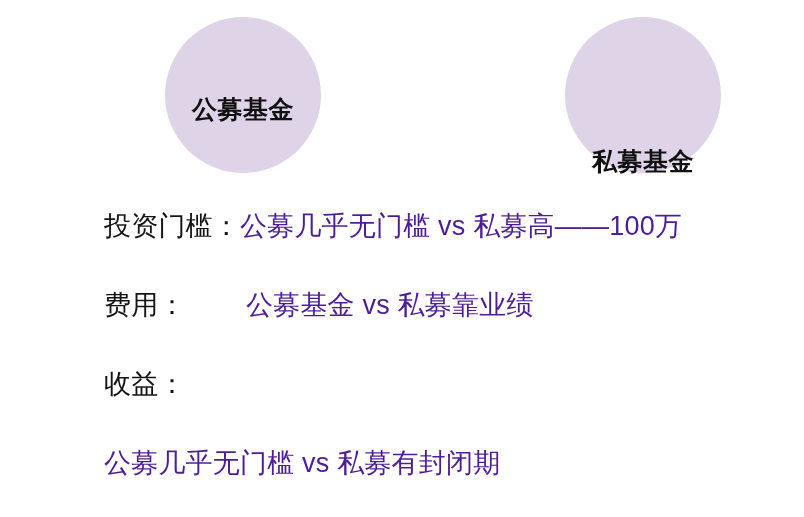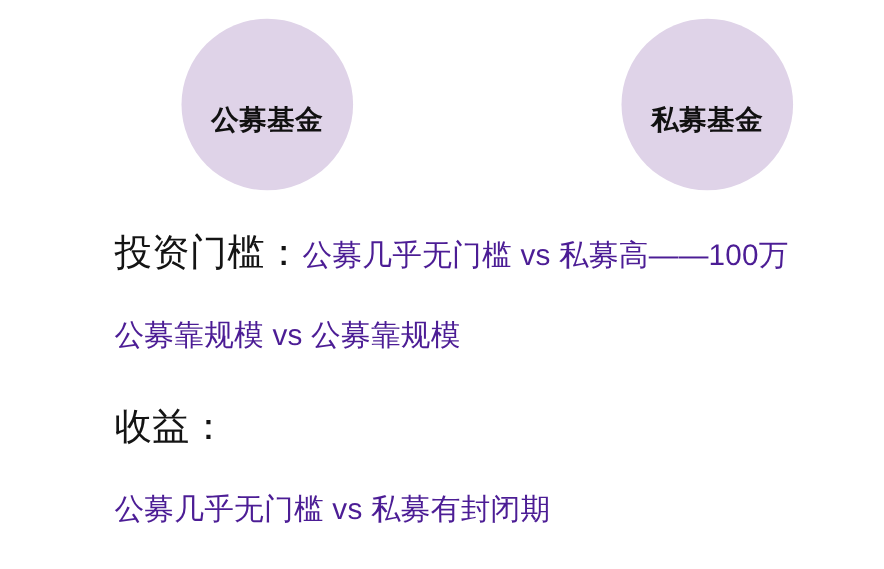--- a/index.html
+++ b/index.html
@@ -28,21 +28,21 @@
     position: absolute;
     width: 156px;
     height: 156px;
     border-radius: 50%;
     background: #dfd3e8;
     display: flex;
     align-items: center;
     justify-content: center;
   }
   #circle-public  { left: 165px; top: 17px; }
-  #circle-private { left: 565px; top: 17px; }
+  #circle-private { left: 565px; top: 17px; align-items: flex-end; }
 
   .circle-label {
     font-size: 25px;
     font-weight: 700;
     color: #111111;
     letter-spacing: 0.5px;
     line-height: 1;
     white-space: nowrap;
     transform: translateY(1px);
     margin-top: 26px;
@@ -57,21 +57,21 @@
   }
   .row {
     display: flex;
     align-items: baseline;
     height: 79px;
     white-space: nowrap;
   }
   .row-label {
     flex: 0 0 auto;
     min-width: 142px;
-    font-size: 34px;
+    font-size: 27px;
     color: #141414;
     letter-spacing: 0.2px;
     line-height: 1;
   }
   .row-value {
     flex: 0 0 auto;
     font-size: 27px;
     color: #4c1d95;
     letter-spacing: 0.2px;
     line-height: 1;
@@ -93,21 +93,22 @@
   </div>
 
   <div id="rows">
 
     <div class="row row--tight">
       <span class="row-label">投资门槛：</span>
       <span class="row-value">公募几乎无门槛 vs 私募高——100万</span>
     </div>
 
     <div class="row">
-      <span class="row-value">公募靠规模 vs 公募靠规模</span>
+      <span class="row-label">费用：</span>
+      <span class="row-value">公募基金 vs 私募靠业绩</span>
     </div>
 
     <div class="row">
       <span class="row-label">收益：</span>
     </div>
 
     <div class="row">
       <span class="row-value">公募几乎无门槛 vs 私募有封闭期</span>
     </div>
 

